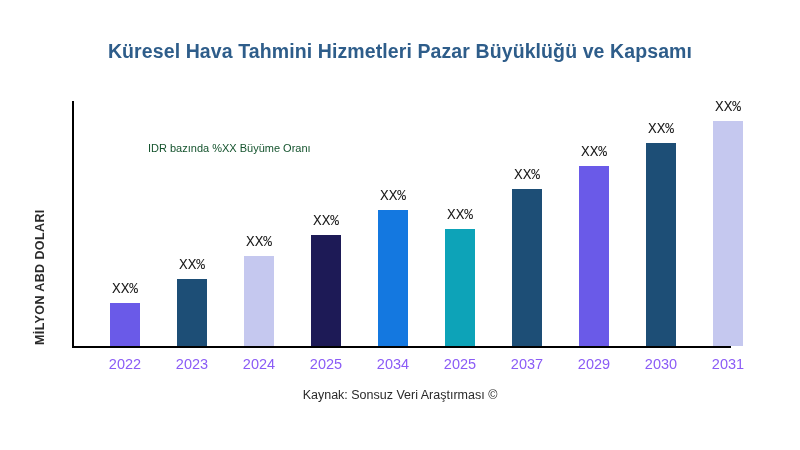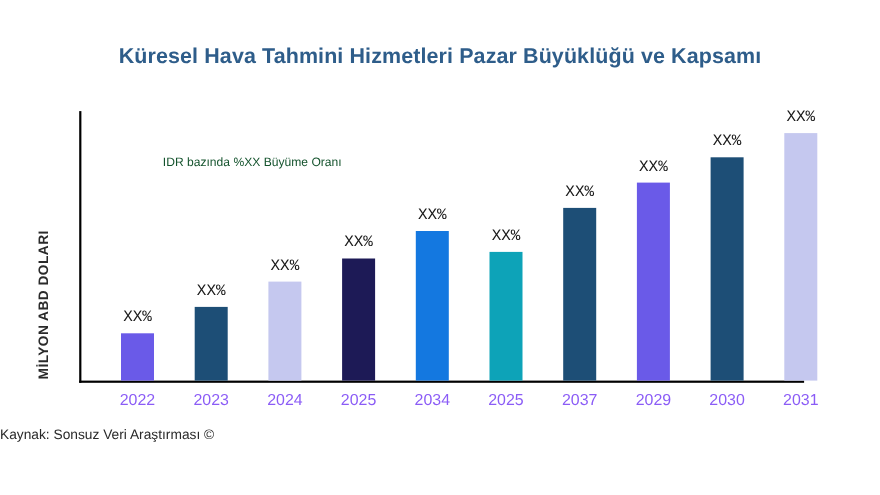--- a/index.html
+++ b/index.html
@@ -103,21 +103,21 @@
     font-size: 11px;
     color: #14532d;
     white-space: nowrap;
   }
   
   .source {
     position: absolute;
     top: 388px;
     left: 0;
     width: 800px;
-    text-align: left;
+    text-align: center;
     font-size: 12.5px;
     color: #2a2a2a;
     white-space: nowrap;
   }
 </style>
 </head>
 <body>
 
 <div id="chart-root">
 

